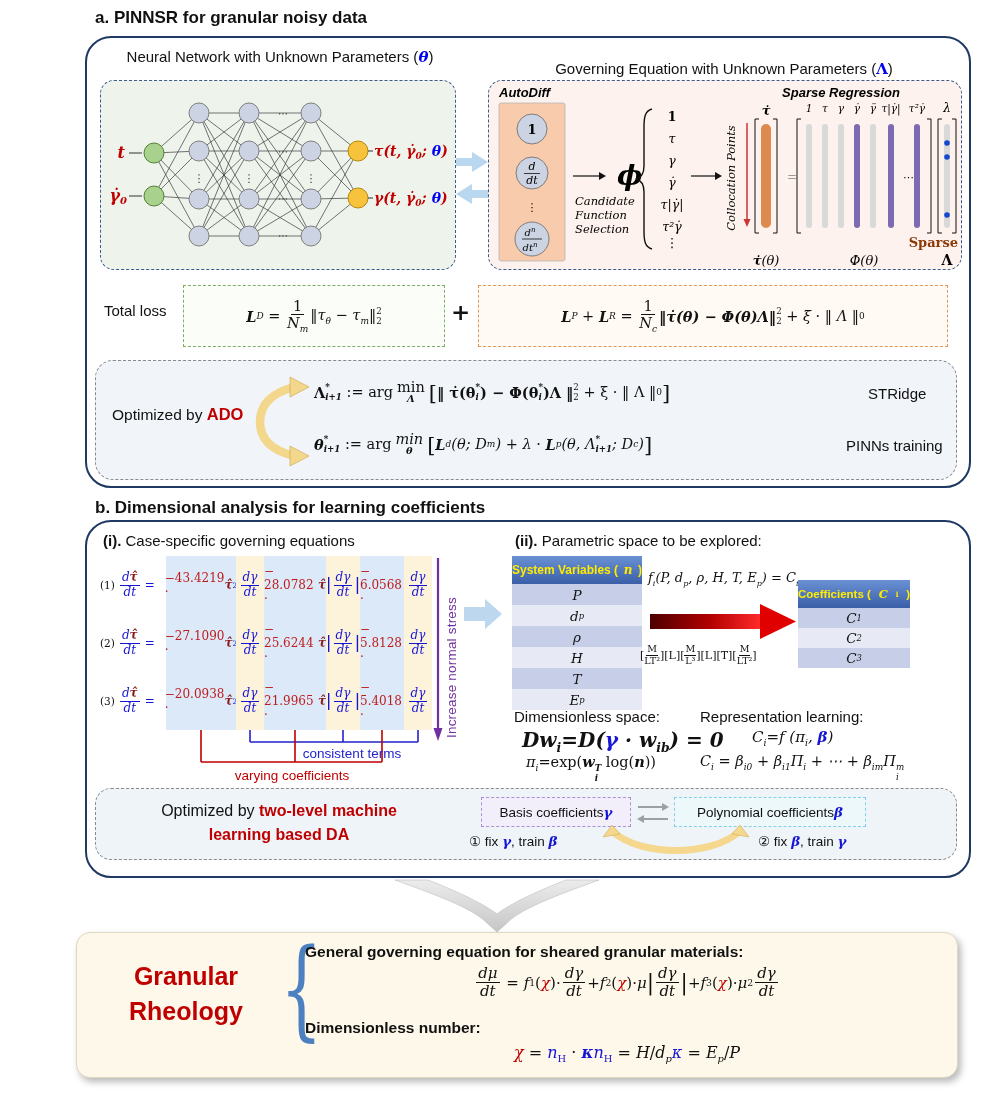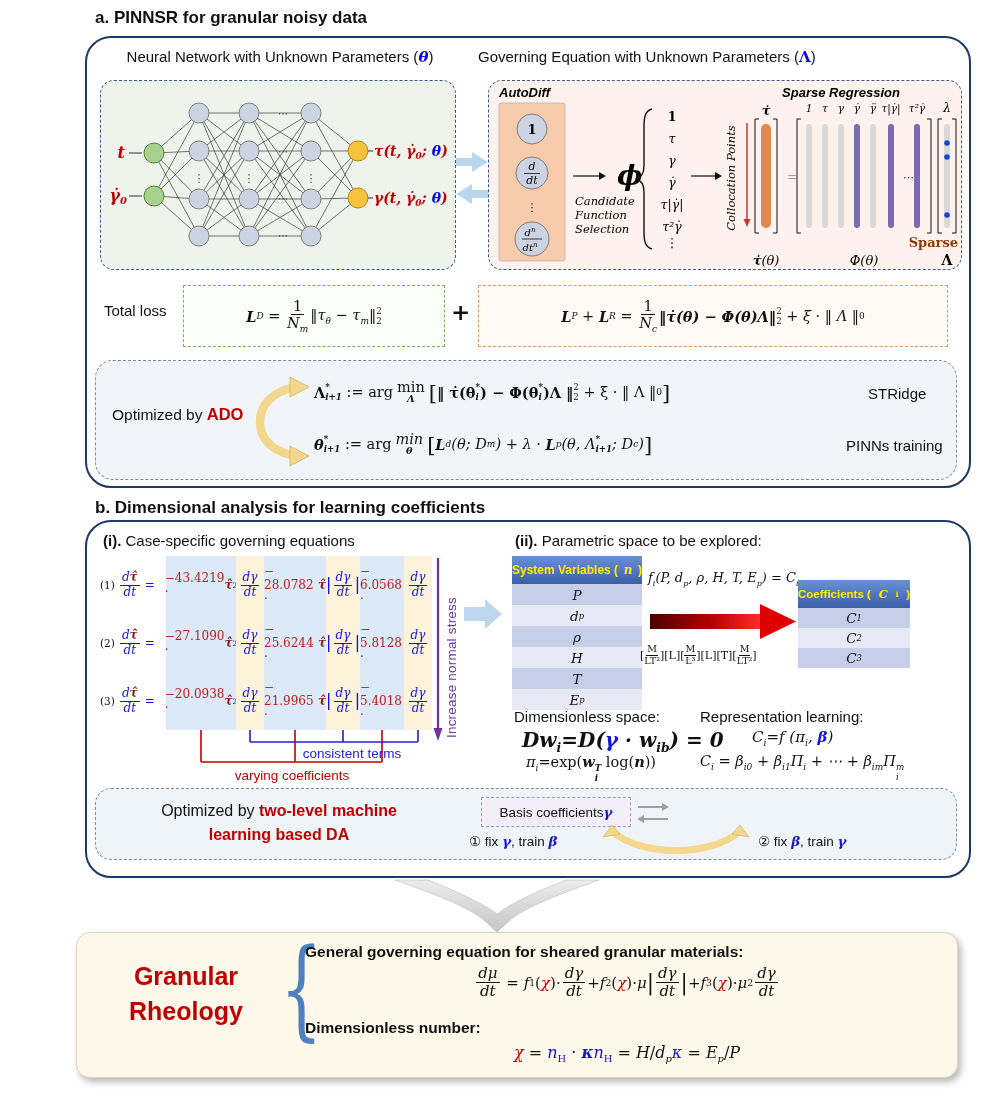--- a/index.html
+++ b/index.html
@@ -36,21 +36,21 @@
 </style>
 </head>
 <body>
 
 <div class="abs b" style="left:95px;top:8px;font-size:17px">a. PINNSR for granular noisy data</div>
 
 <div class="abs navybox" style="left:85px;top:36px;width:886px;height:452px"></div>
 
 <div class="abs h15" style="left:100px;top:48px;width:360px;text-align:center"><span>Neural Network with Unknown Parameters (</span><span class="pblue b it serif">θ</span><span>)</span></div>
 
-<div class="abs h15" style="left:478px;top:48px;width:492px;text-align:left"><span>Governing Equation with Unknown Parameters (</span><span class="pblue b serif">Λ</span><span>)</span></div>
+<div class="abs h15" style="left:478px;top:60px;width:492px;text-align:center"><span>Governing Equation with Unknown Parameters (</span><span class="pblue b serif">Λ</span><span>)</span></div>
 
 <div class="abs dashbox" style="left:100px;top:80px;width:356px;height:190px;background:#eef4ec">
 <svg id="nn-svg" width="352" height="186" viewBox="0 0 352 186">
   <g id="nn-gen">
         <line x1="53" y1="72" x2="98" y2="32" stroke="#3a3a3a" stroke-width="0.7"></line>
         <line x1="53" y1="72" x2="98" y2="70" stroke="#3a3a3a" stroke-width="0.7"></line>
         <line x1="53" y1="72" x2="98" y2="118" stroke="#3a3a3a" stroke-width="0.7"></line>
         <line x1="53" y1="72" x2="98" y2="155" stroke="#3a3a3a" stroke-width="0.7"></line>
         <line x1="53" y1="115" x2="98" y2="32" stroke="#3a3a3a" stroke-width="0.7"></line>
         <line x1="53" y1="115" x2="98" y2="70" stroke="#3a3a3a" stroke-width="0.7"></line>
@@ -503,20 +503,24 @@
   <div class="abs" style="left:385px;top:8px;width:150px;height:30px;border:1.6px dashed #a393d6;background:#f2effa;display:flex;align-items:center;justify-content:center;font-size:13.5px">
       <span>Basis coefficients </span>
       <i class="serif b blue">γ</i>
     </div>
   <svg class="abs" style="left:540px;top:12px" width="34" height="24">
     <line x1="2" y1="6" x2="26" y2="6" stroke="#9aa0a6" stroke-width="2"></line>
       <polygon points="26,2 33,6 26,10" fill="#9aa0a6"></polygon>
     <line x1="32" y1="18" x2="8" y2="18" stroke="#9aa0a6" stroke-width="2"></line>
       <polygon points="8,14 1,18 8,22" fill="#9aa0a6"></polygon>
   </svg>
+  <div class="abs" style="left:578px;top:8px;width:192px;height:30px;border:1.6px dashed #85cfe3;background:#edf8fb;display:flex;align-items:center;justify-content:center;font-size:13.5px">
+      <span>Polynomial coefficients </span>
+      <i class="serif b blue">β</i>
+    </div>
   <div class="abs" style="left:373px;top:44px;font-size:13.5px"><span>①</span><span> fix </span><i class="serif b blue">γ</i><span>, train </span><i class="serif b blue">β</i></div>
   <svg class="abs" style="left:500px;top:36px" width="160" height="34">
     <path d="M16,6 C44,32 116,32 144,6" fill="none" stroke="#f5d78e" stroke-width="7"></path>
     <polygon points="7,12 16,0 24,9" fill="#f5d78e" stroke="#caa23f" stroke-width="0.5"></polygon>
     <polygon points="136,9 144,0 153,12" fill="#f5d78e" stroke="#caa23f" stroke-width="0.5"></polygon>
   </svg>
   <div class="abs" style="left:662px;top:44px;font-size:13.5px"><span>②</span><span> fix </span><i class="serif b blue">β</i><span>, train </span><i class="serif b blue">γ</i></div>
 </div>
 
 <svg class="abs" style="left:390px;top:878px" width="215" height="56">

